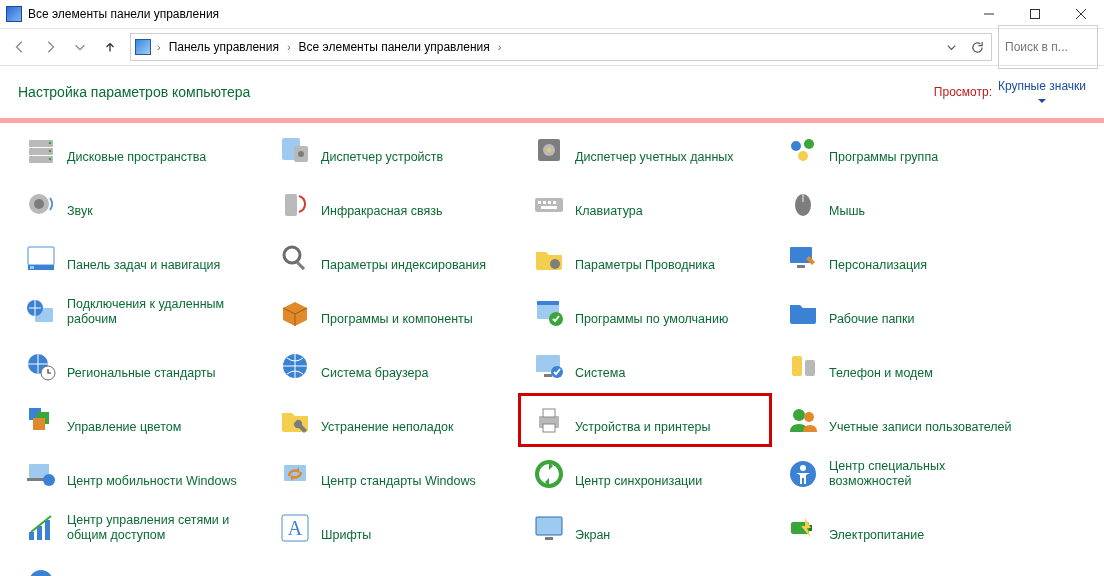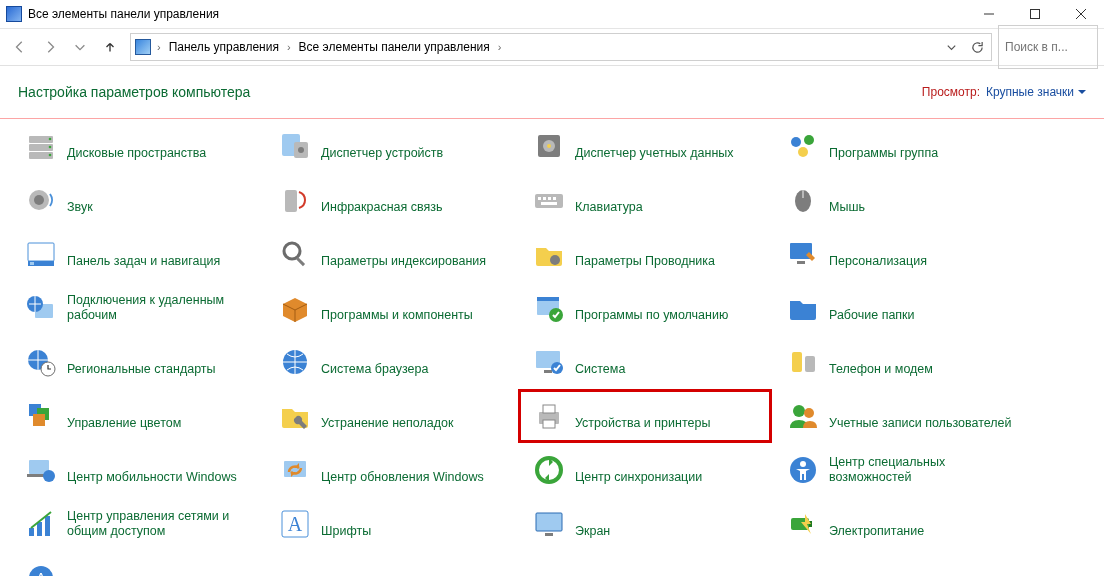--- a/index.html
+++ b/index.html
@@ -86,38 +86,38 @@
     color:#777;
     position:relative;
   }
   .searchbox input{
     border:none; outline:none; width:100%; font-size:12px; color:#777;
     background:transparent;
   }
   
   .subheader{
     height: 52px;
-    border-bottom:1px solid #fca5a5;
+    border-bottom:5px solid #fca5a5;
     display:flex;
     align-items:center;
     padding: 0 18px;
   }
   .subheader .heading{
     color:#0b6b33;
     font-size:14px;
   }
   .subheader .viewsel{
     margin-left:auto;
     display:flex;
     align-items:center;
     gap:6px;
     font-size:12px;
   }
   .subheader .viewsel .lbl{ color:#b91c1c; }
-  .subheader .viewsel .val{ color:#1a4ea0; display:flex; align-items:center; gap:4px;}
+  .subheader .viewsel .val{ color:#1a4ea0; display:flex; align-items:center; gap:4px;flex-direction:column;}
   .subheader .viewsel .val svg{ width:8px; height:8px; fill:#1a4ea0; }
 
   
   .gridwrap{
     padding: 0px 6px 6px 10px;
     height: calc(576px - 28px - 36px - 52px);
     overflow:hidden;
   }
   .grid{
     display:grid;
@@ -441,21 +441,21 @@
           </svg>
         </div>
         <div class="item-label">Центр мобильности Windows</div>
       </div>
       <div class="item">
         <div class="icon32">
           <svg viewBox="0 0 32 32">
             <use href="#ic-update-arrows"></use>
           </svg>
         </div>
-        <div class="item-label">Центр обновления Windows</div>
+        <div class="item-label">Центр стандарты Windows</div>
       </div>
       <div class="item">
         <div class="icon32">
           <svg viewBox="0 0 32 32">
             <use href="#ic-sync"></use>
           </svg>
         </div>
         <div class="item-label">Центр синхронизации</div>
       </div>
       <div class="item">

